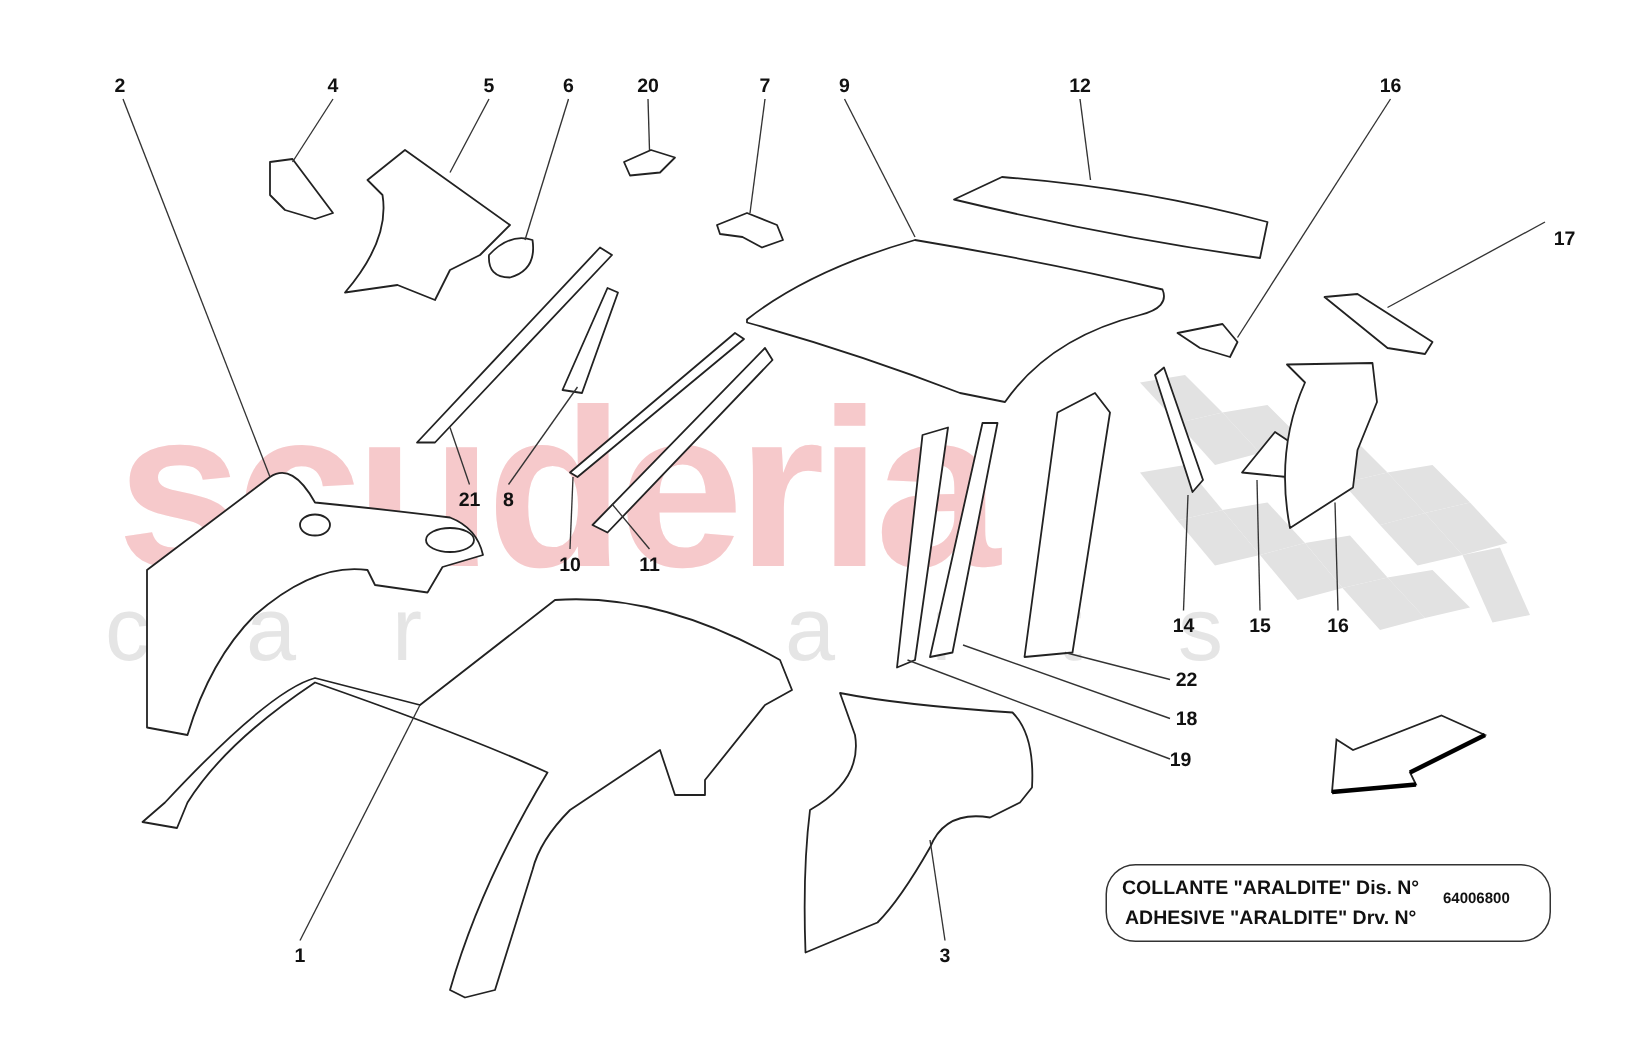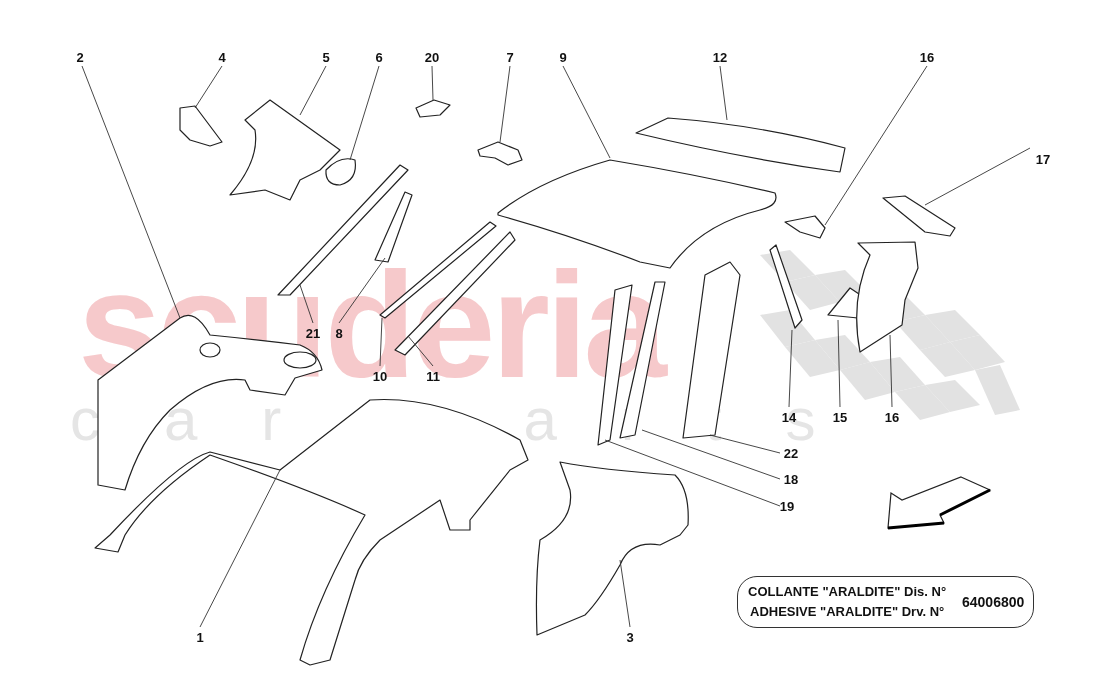--- a/index.html
+++ b/index.html
@@ -5,21 +5,21 @@
   html, body { margin: 0; padding: 0; background: #ffffff; }
   body { width: 1100px; height: 694px; position: relative; overflow: hidden; font-family: "Liberation Sans", sans-serif; }
   .wm-main { position: absolute; left: 78px; top: 250px; font-family: "Liberation Sans", sans-serif; font-weight: bold; font-size: 150px; letter-spacing: -4px; color: #f6c9cb; line-height: 1; }
   .wm-sub { position: absolute; left: 70px; top: 390px; font-family: "Liberation Sans", sans-serif; font-size: 60px; color: #e5e5e5; letter-spacing: 64px; line-height: 1; }
   svg.diagram { position: absolute; left: 0; top: 0; }
   .callout { position: absolute; font-weight: bold; font-size: 13px; color: #111; transform: translate(-50%, -50%); }
   .note-box { position: absolute; left: 737px; top: 576px; width: 297px; height: 52px; border: 1.5px solid #333; border-radius: 20px; box-sizing: border-box; }
   .note-line { position: absolute; font-weight: bold; font-size: 13px; color: #111; white-space: nowrap; }
   .note-l1 { left: 10px; top: 7px; }
   .note-l2 { left: 12px; top: 27px; }
-  .note-code { position: absolute; left: 224px; top: 17px; font-weight: bold; font-size: 14px; color: #111; }
+  .note-code { position: absolute; left: 224px; top: 17px; font-weight: bold; font-size: 10px; color: #111; }
 </style>
 </head>
 <body>
 
 <div class="wm-main">scuderia</div>
 <div class="wm-sub">car parts</div>
 
 <svg class="diagram" width="1100" height="694" viewBox="0 0 1100 694">
 
   <g fill="#e2e2e2">

